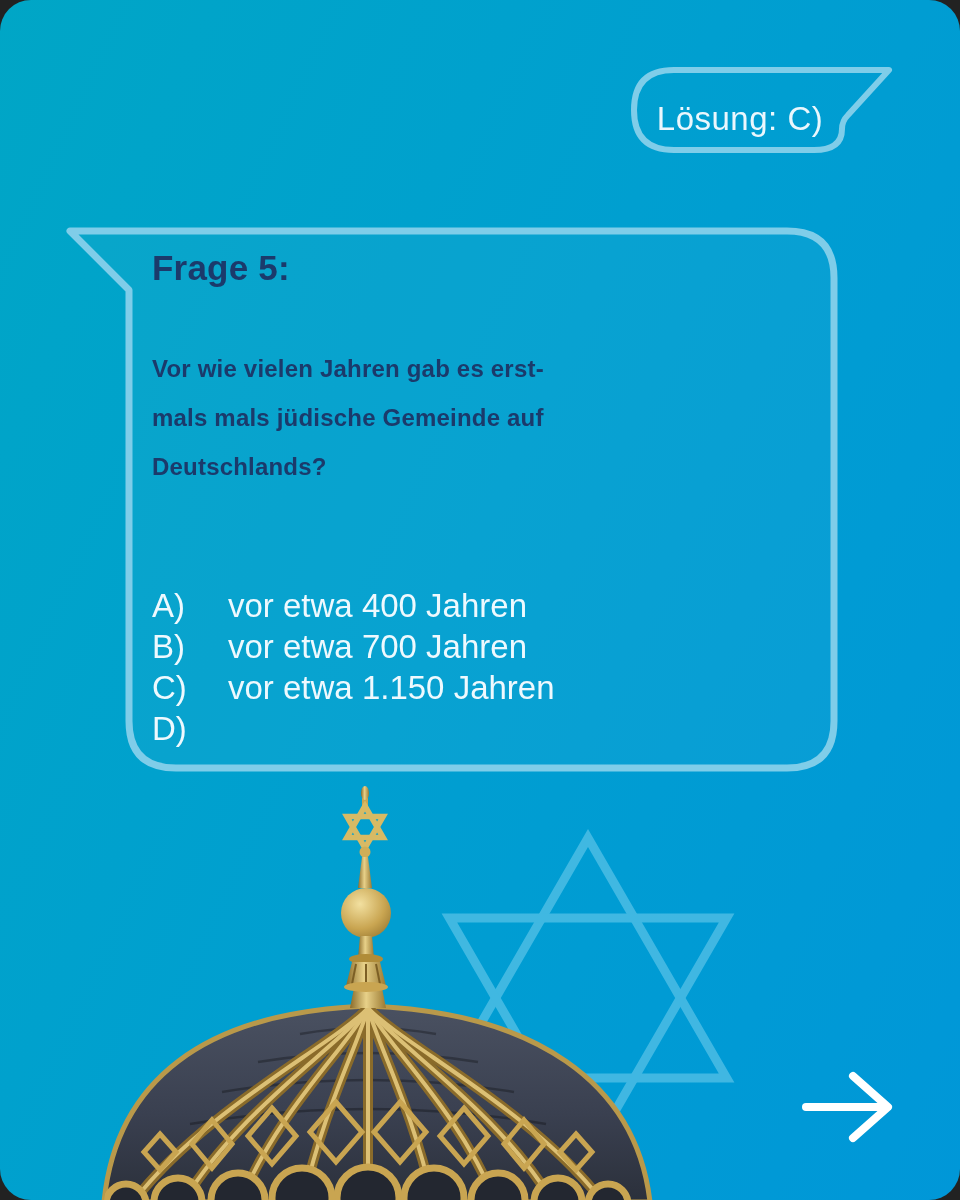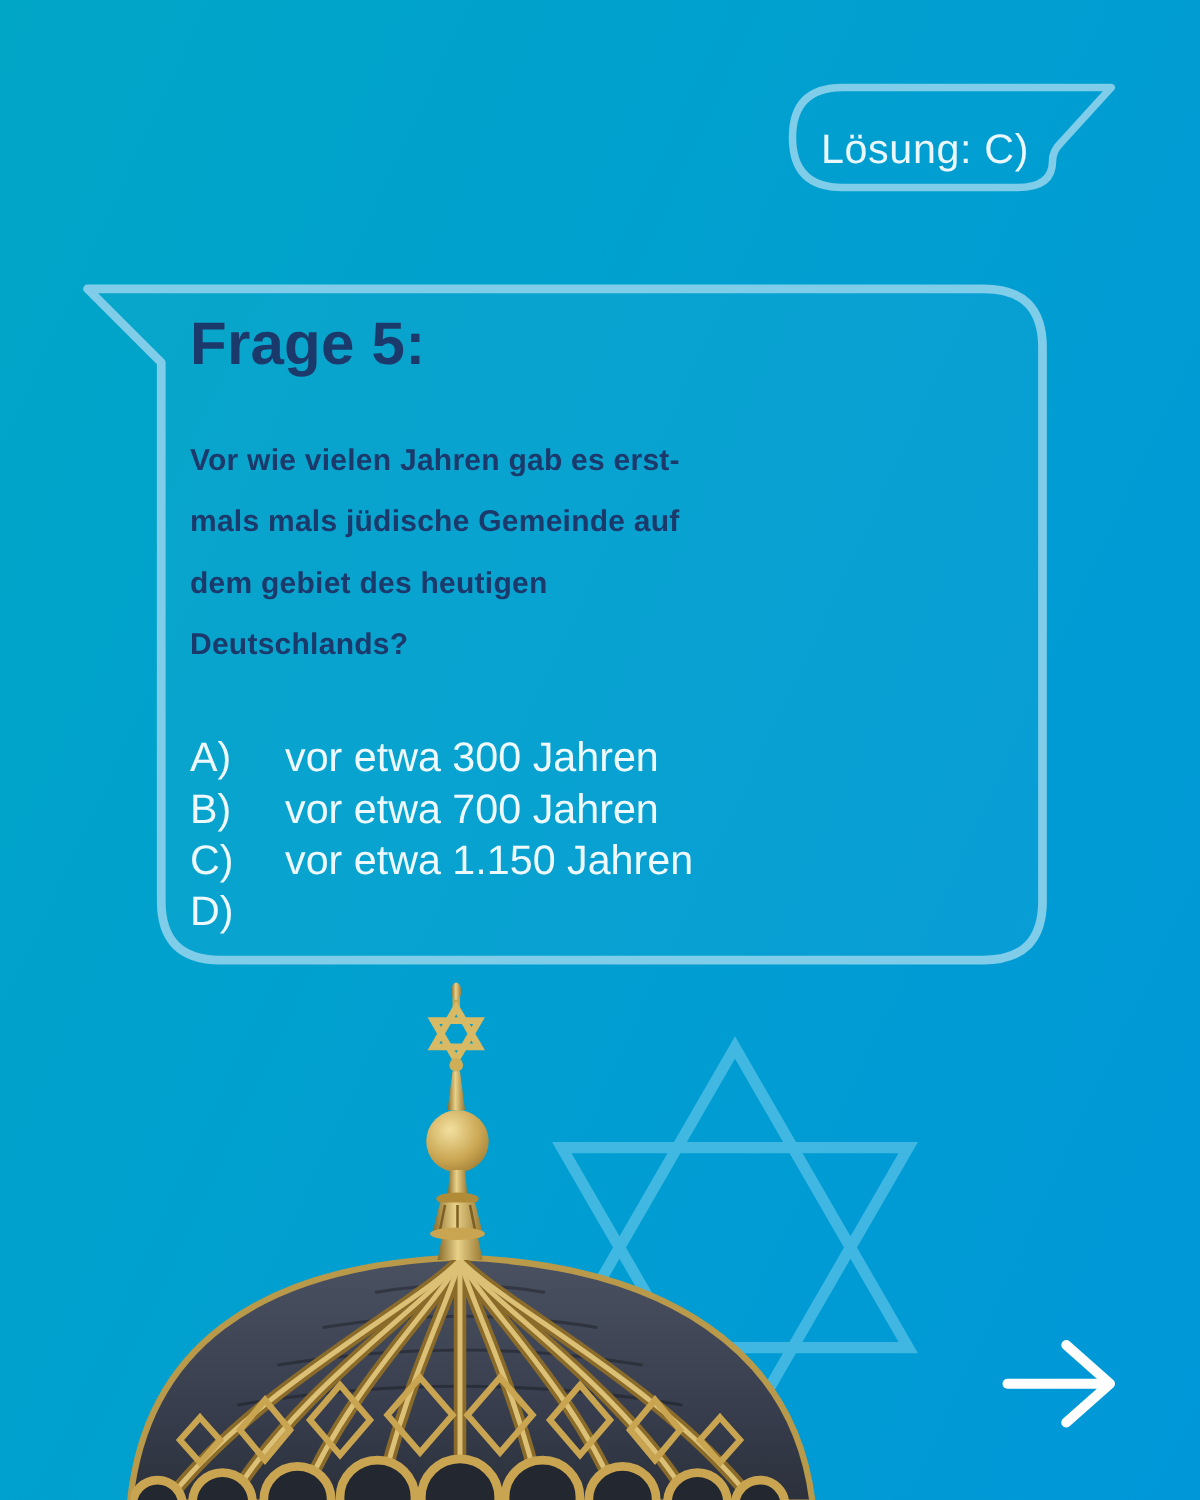--- a/index.html
+++ b/index.html
@@ -1,29 +1,30 @@
 <!DOCTYPE html>
 <html><head>
 <meta charset="utf-8">
 <style>
   html,body{margin:0;padding:0;background:#222;}
   .canvas{
     position:relative;width:960px;height:1200px;overflow:hidden;
     background:linear-gradient(115deg,#00a6c6 0%,#009fd0 48%,#0097d8 100%);
     font-family:"Liberation Sans",sans-serif;
+    border-radius:31px;
   }
   .decor{position:absolute;left:0;top:0;width:960px;height:1200px;}
   .solution-label{
     position:absolute;left:634px;top:90px;width:212px;height:58px;
     display:flex;align-items:center;justify-content:center;
     font-size:33px;font-weight:400;color:#eaf7fd;letter-spacing:.5px;
   }
   .q-title{
     position:absolute;left:152px;top:248px;
-    font-size:48px;font-weight:700;color:#1b3a6b;letter-spacing:.2px;
+    font-size:35px;font-weight:700;color:#1b3a6b;letter-spacing:.2px;
   }
   .q-text{
     position:absolute;left:152px;top:344px;
     font-size:24px;font-weight:700;color:#1b3a6b;line-height:49px;letter-spacing:.2px;
   }
   .q-options{position:absolute;left:152px;top:585px;}
   .opt-row{display:flex;font-size:33px;font-weight:400;color:#eef9fe;line-height:41px;}
   .opt-letter{width:76px;flex:0 0 76px;}
 </style>
 </head>
@@ -151,28 +152,27 @@
     </g>
   </svg>
 
   <div class="solution-label">Lösung: C)</div>
 
   <div class="q-title">Frage 5:</div>
 
   <div class="q-text">
     <div>Vor wie vielen Jahren gab es erst-</div>
     <div>mals mals jüdische Gemeinde auf</div>
-    <div>dem gebiet des heutigen</div>
     <div>Deutschlands?</div>
   </div>
 
   <div class="q-options">
     <div class="opt-row">
       <span class="opt-letter">A)</span>
-      <span class="opt-text">vor etwa 300 Jahren</span>
+      <span class="opt-text">vor etwa 400 Jahren</span>
     </div>
     <div class="opt-row">
       <span class="opt-letter">B)</span>
       <span class="opt-text">vor etwa 700 Jahren</span>
     </div>
     <div class="opt-row">
       <span class="opt-letter">C)</span>
       <span class="opt-text">vor etwa 1.150 Jahren</span>
     </div>
     <div class="opt-row">

